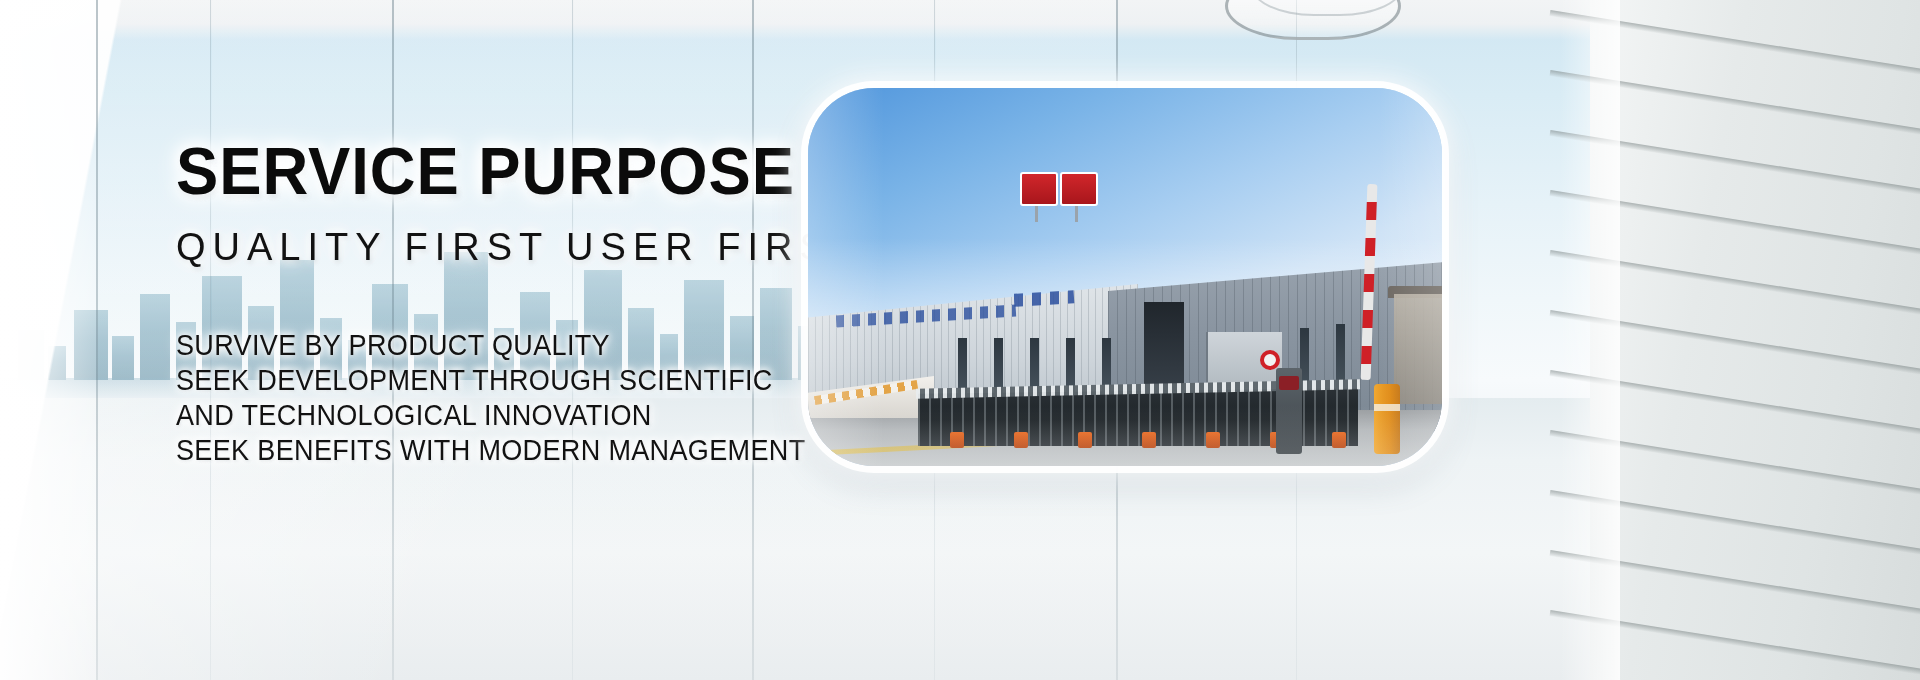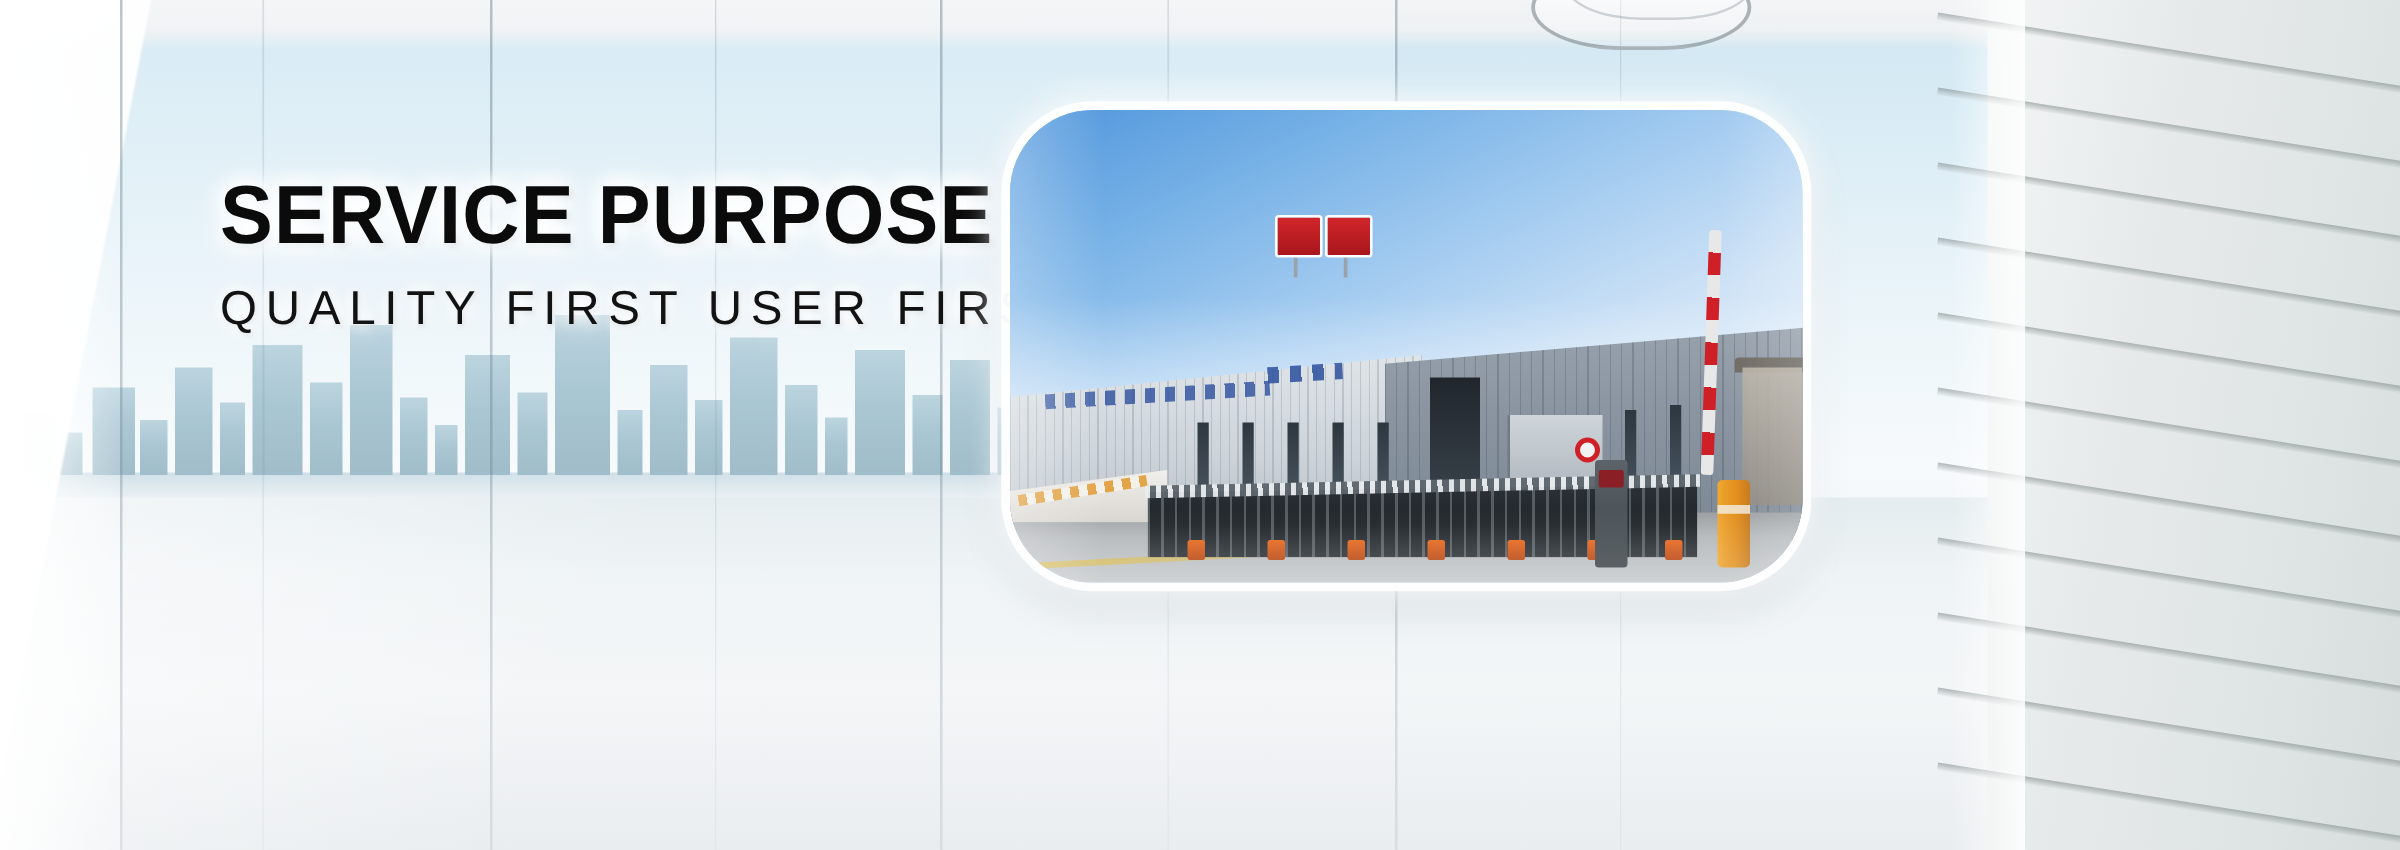--- a/index.html
+++ b/index.html
@@ -424,20 +424,26 @@
     <div class="louver" style="top:550px; transform:rotate(9deg);"></div>
     <div class="louver" style="top:610px; transform:rotate(9deg);"></div>
   </div>
   <div class="louver-shadow"></div>
 
   <div class="text-block">
     <h1 class="title">SERVICE PURPOSE</h1>
 
     <p class="subtitle">QUALITY FIRST   USER FIRST</p>
 
+    <ul class="body-lines">
+      <li>SURVIVE BY PRODUCT QUALITY</li>
+      <li>SEEK DEVELOPMENT THROUGH SCIENTIFIC</li>
+      <li>AND TECHNOLOGICAL INNOVATION</li>
+      <li>SEEK BENEFITS WITH MODERN MANAGEMENT</li>
+    </ul>
   </div>
 
   <div class="photo-card">
     <div class="ph ph-sky"></div>
     <div class="ph ph-sky-haze"></div>
 
     <div class="ph ph-warehouse"></div>
     <div class="ph ph-wh-ribs"></div>
 
     <div class="ph ph-grey"></div>

